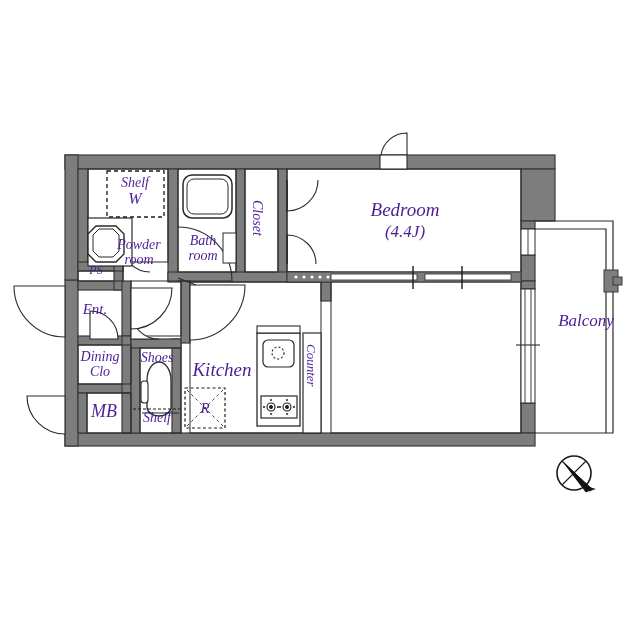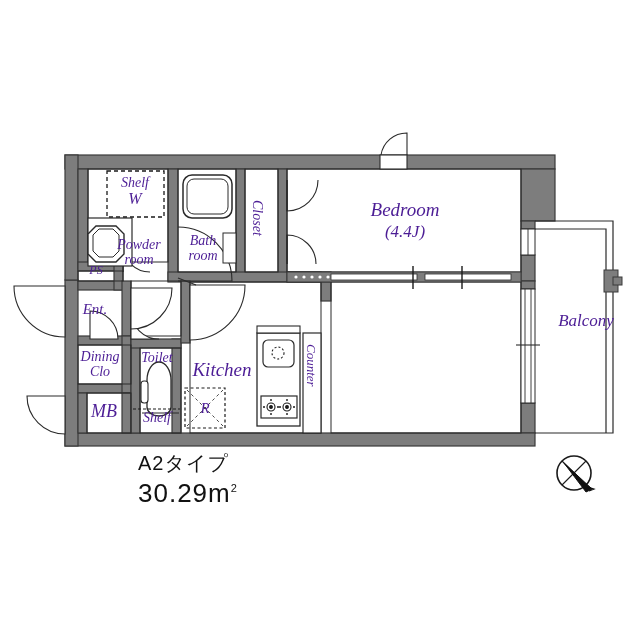--- a/index.html
+++ b/index.html
@@ -214,21 +214,21 @@
 
 <div class="lbl" style="left:139px;top:237px;transform:translateX(-50%);font-size:14px;">
   <div>Powder</div>
   <div>room</div>
 </div>
 
 <div class="lbl vert" style="left:257px;top:200px;transform:translateX(-50%);font-size:14px;">Closet</div>
 
 <div class="lbl vert" style="left:311px;top:344px;transform:translateX(-50%);font-size:13px;">Counter</div>
 
-<div class="lbl" style="left:157px;top:350px;transform:translateX(-50%);font-size:14px;">Toilet</div>
+<div class="lbl" style="left:157px;top:350px;transform:translateX(-50%);font-size:14px;">Shoes</div>
 
 <div class="lbl" style="left:95px;top:301px;transform:translateX(-50%);font-size:15px;">Ent.</div>
 
 <div class="lbl" style="left:100px;top:349px;transform:translateX(-50%);font-size:14px;">
   <div>Dining</div>
   <div>Clo</div>
 </div>
 
 <div class="lbl" style="left:104px;top:402px;transform:translateX(-50%);font-size:18px;">MB</div>
 
@@ -236,20 +236,14 @@
 
 <div class="lbl" style="left:135px;top:175px;transform:translateX(-50%);font-size:14px;">
   <div>Shelf</div>
   <div style="font-size:16px;">W</div>
 </div>
 
 <div class="lbl" style="left:157px;top:410px;transform:translateX(-50%);font-size:14px;">Shelf</div>
 
 <div class="lbl" style="left:205px;top:400px;transform:translateX(-50%);font-size:15px;">R</div>
 
-<div class="typebox">
-  <div class="type-name">A2タイプ</div>
-  <div class="type-area">
-    <span>30.29m</span><sup>2</sup>
-  </div>
-</div>
 
 </div>
 
 </body></html>

